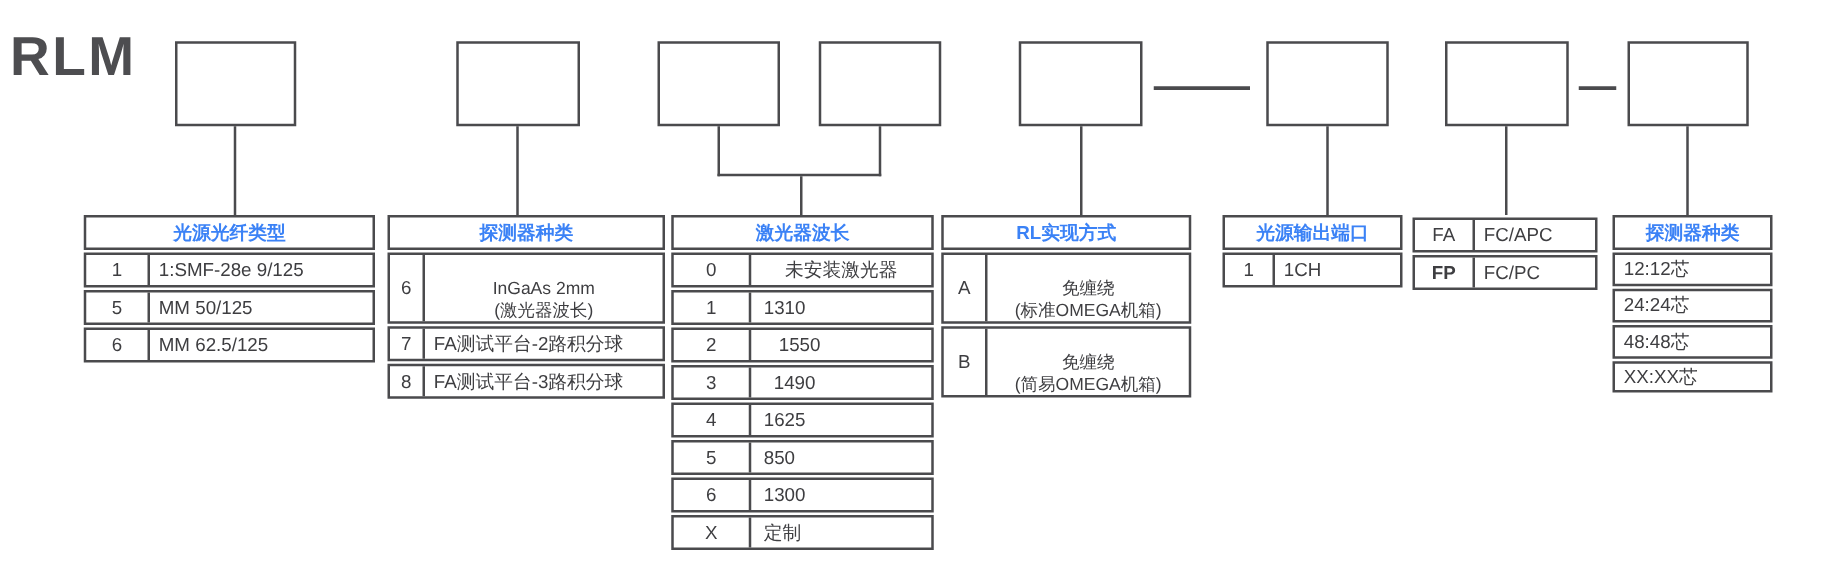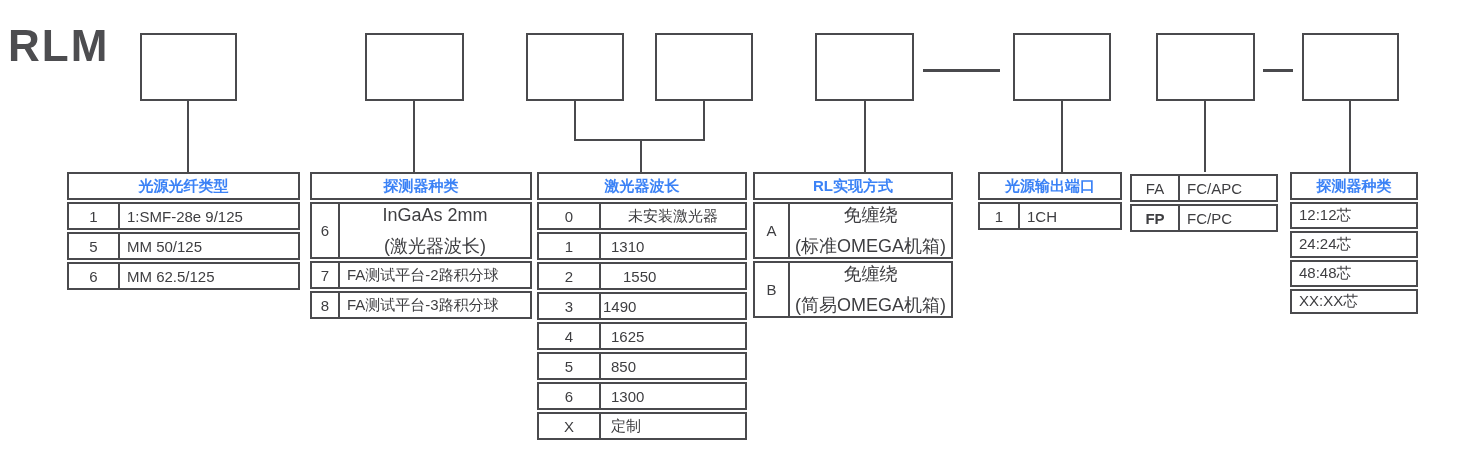--- a/index.html
+++ b/index.html
@@ -79,24 +79,24 @@
     flex:1;
     display:flex;
     align-items:center;
     padding-left:7px;
     overflow:hidden;
     white-space:nowrap;
   }
   .tval.center{justify-content:center;padding-left:0;}
   .tval.twoline{
     flex-direction:column;
-    justify-content:space-between;
+    justify-content:flex-end;
     align-items:center;
     padding-left:0;
-    font-size:18px;
+    font-size:14px;
     line-height:1.25;
   }
 </style>
 </head>
 <body>
 
 <div class="canvas">
 
   <div class="logo">RLM</div>
 
@@ -167,21 +167,21 @@
     <div class="trow">
       <div class="tcode" style="width:62px;">1</div>
       <div class="tval" style="padding-left:10px;">1310</div>
     </div>
     <div class="trow">
       <div class="tcode" style="width:62px;">2</div>
       <div class="tval" style="padding-left:22px;">1550</div>
     </div>
     <div class="trow">
       <div class="tcode" style="width:62px;">3</div>
-      <div class="tval" style="padding-left:2px;">1490</div>
+      <div class="tval" style="padding-left:18px;">1490</div>
     </div>
     <div class="trow">
       <div class="tcode" style="width:62px;">4</div>
       <div class="tval" style="padding-left:10px;">1625</div>
     </div>
     <div class="trow">
       <div class="tcode" style="width:62px;">5</div>
       <div class="tval" style="padding-left:10px;">850</div>
     </div>
     <div class="trow">

